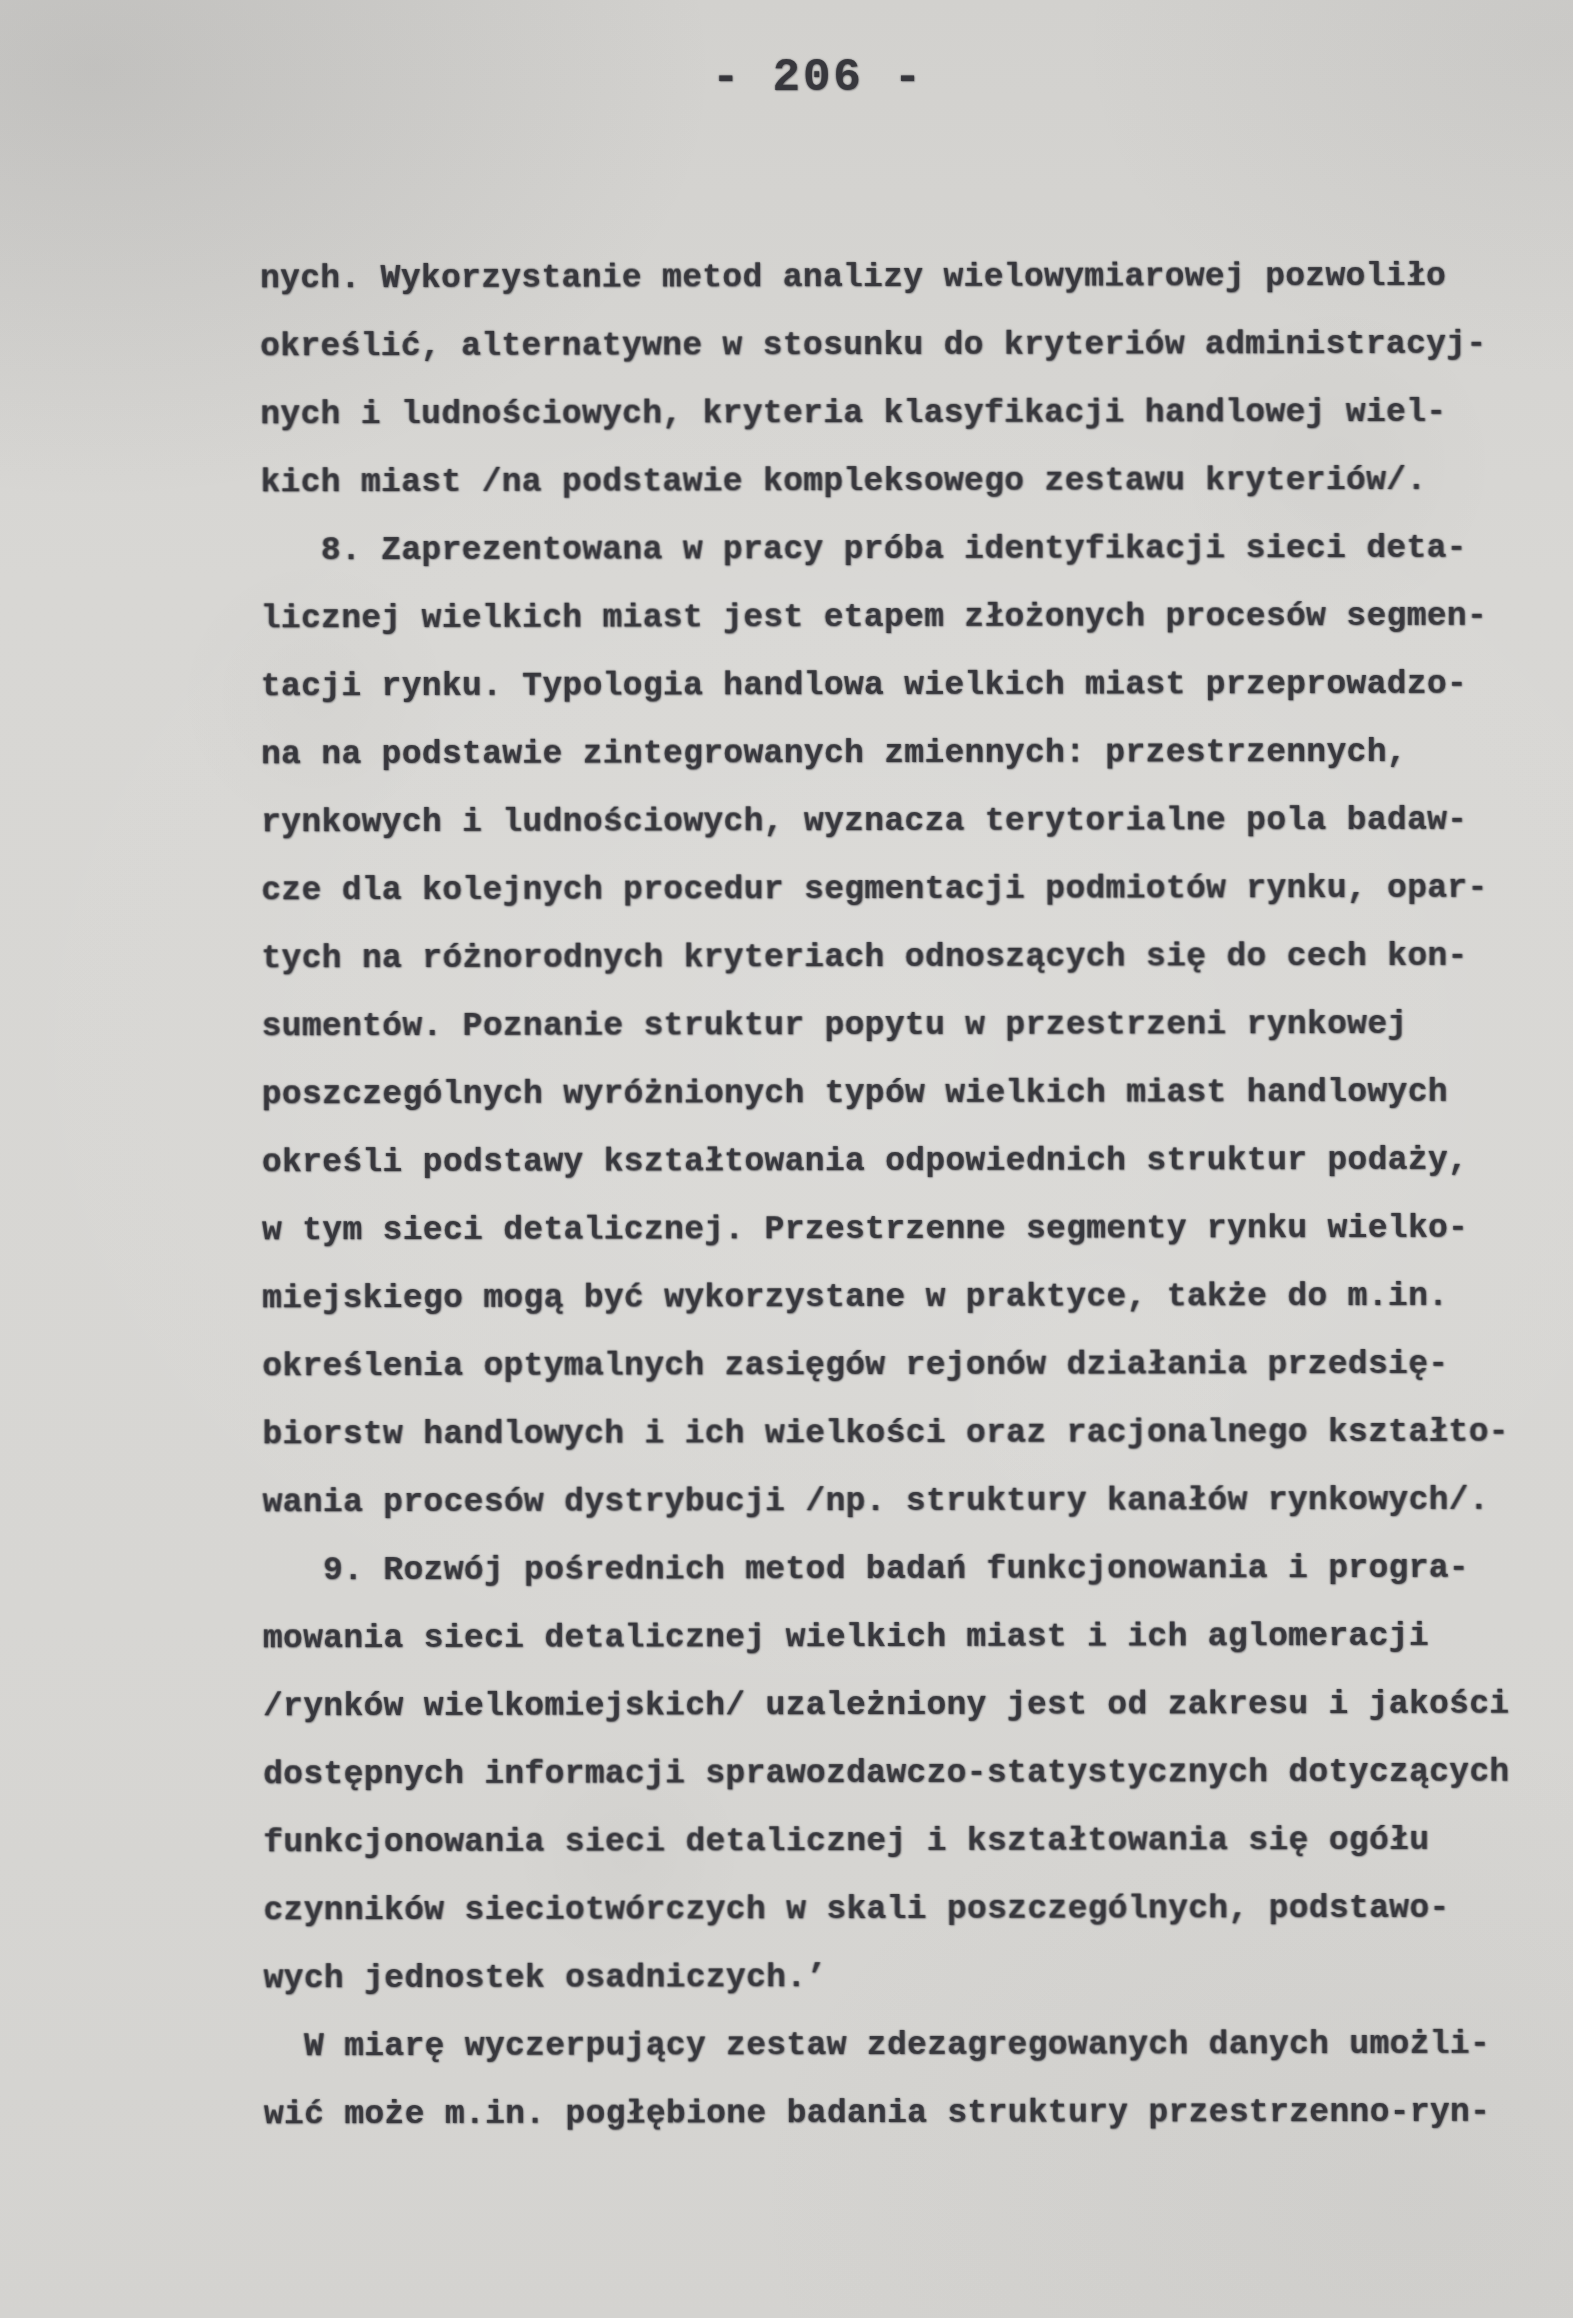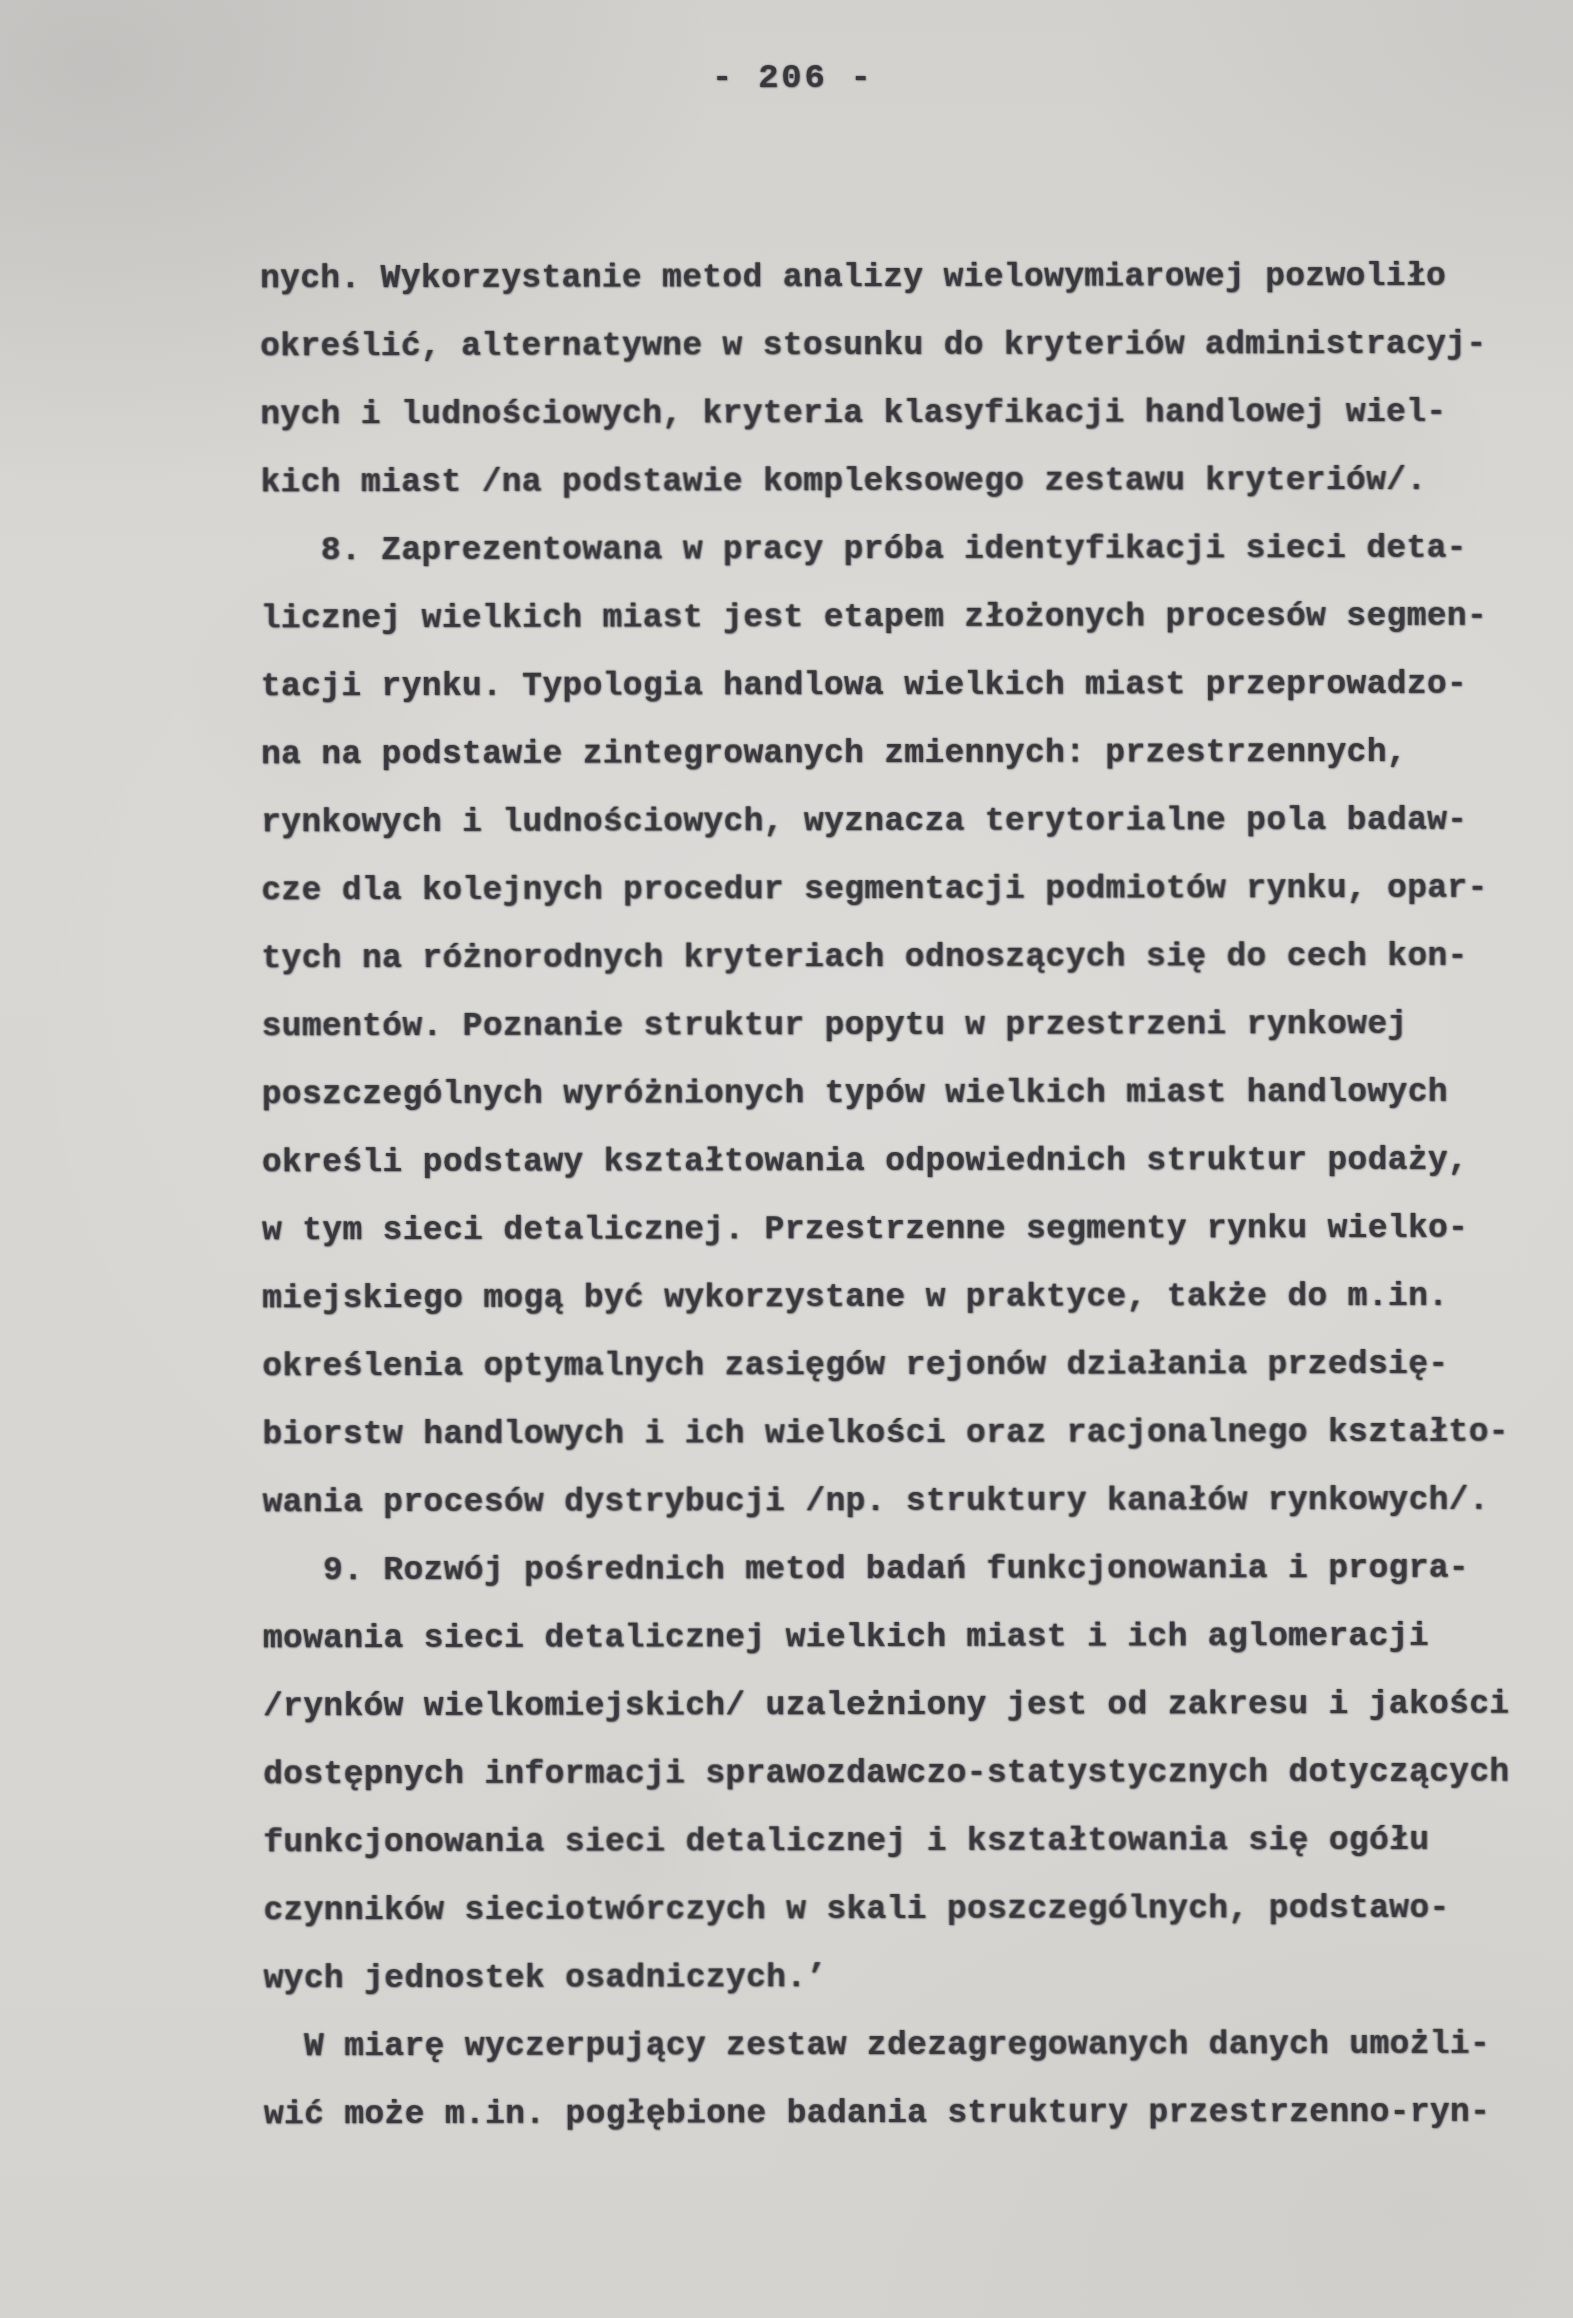--- a/index.html
+++ b/index.html
@@ -39,21 +39,21 @@
     text-shadow:
       0 0 2.1px rgba(60, 60, 66, 0.55),
       0.7px 0.7px 1.4px rgba(60, 60, 66, 0.35),
       -0.7px 0 1.4px rgba(60, 60, 66, 0.25);
     filter: blur(0.7px);
   }
   .page-number {
     position: absolute;
     top: 58px;
     left: 712px;
-    font-size: 34px;
+    font-size: 46px;
     line-height: 41px;
     letter-spacing: 2.7px;
     white-space: pre;
   }
   .text-block {
     position: absolute;
     top: 244px;
     left: 262px;
     width: 1260px;
     transform: rotate(-0.12deg);

